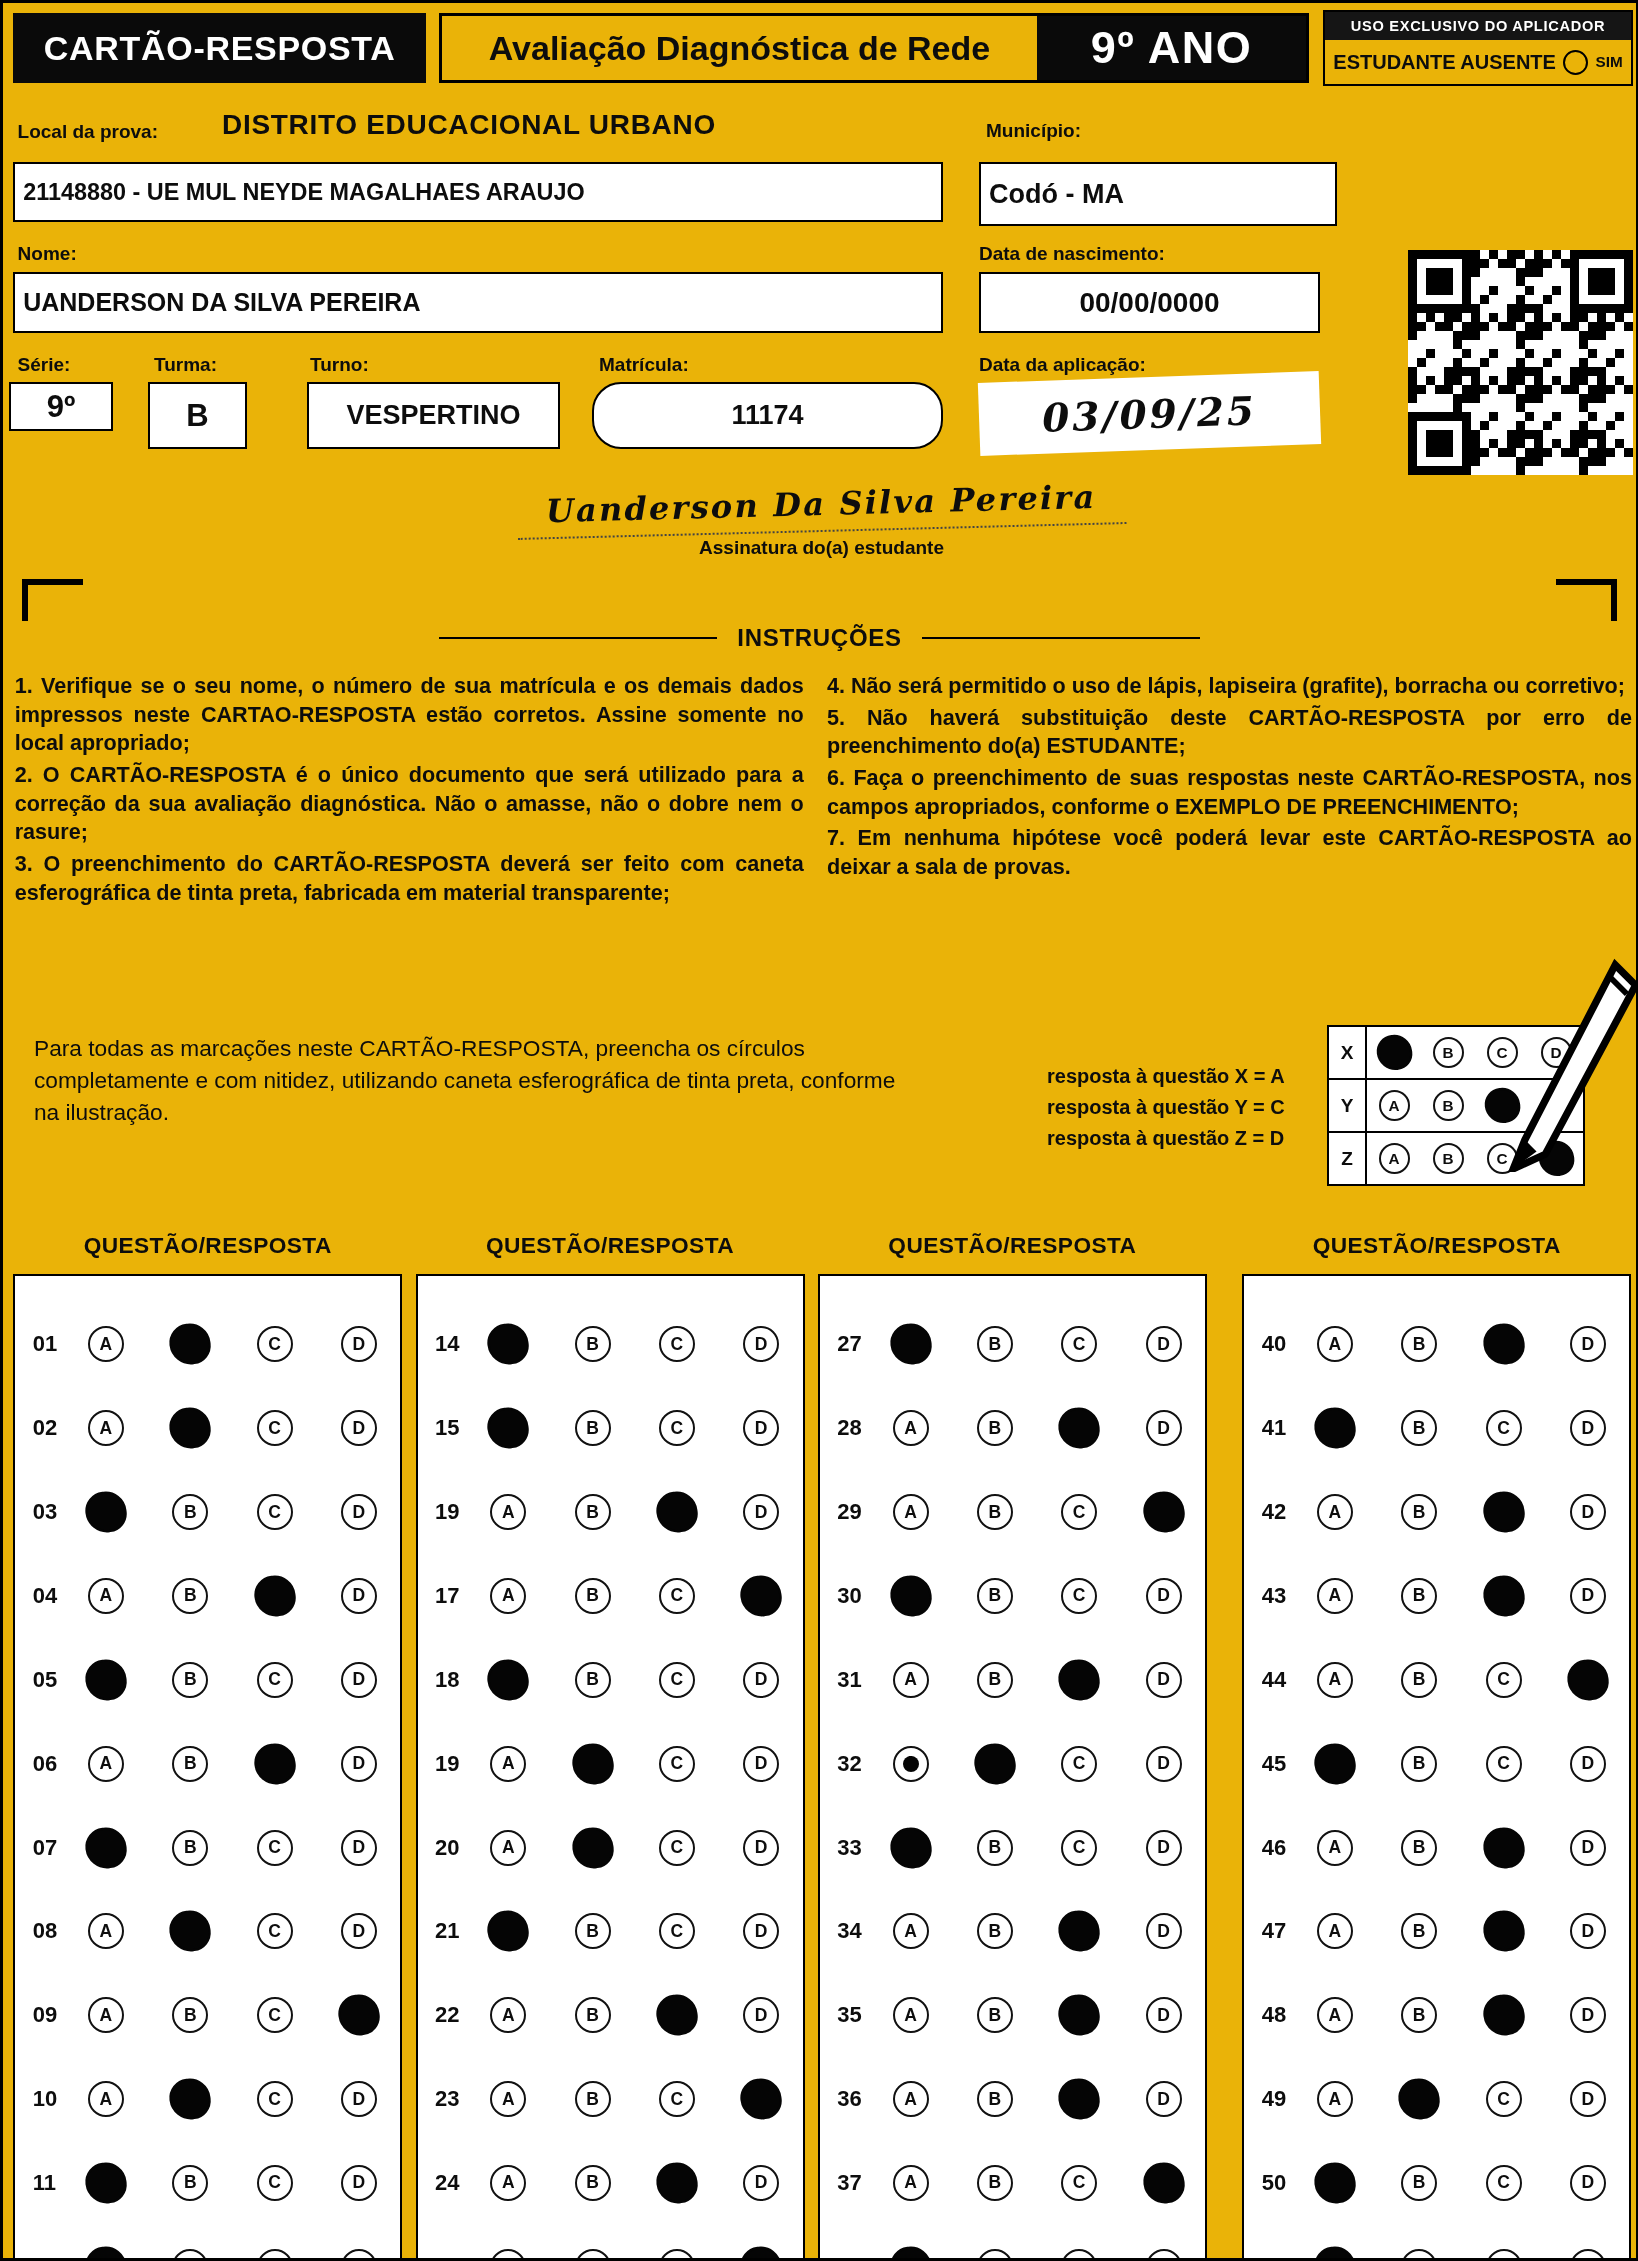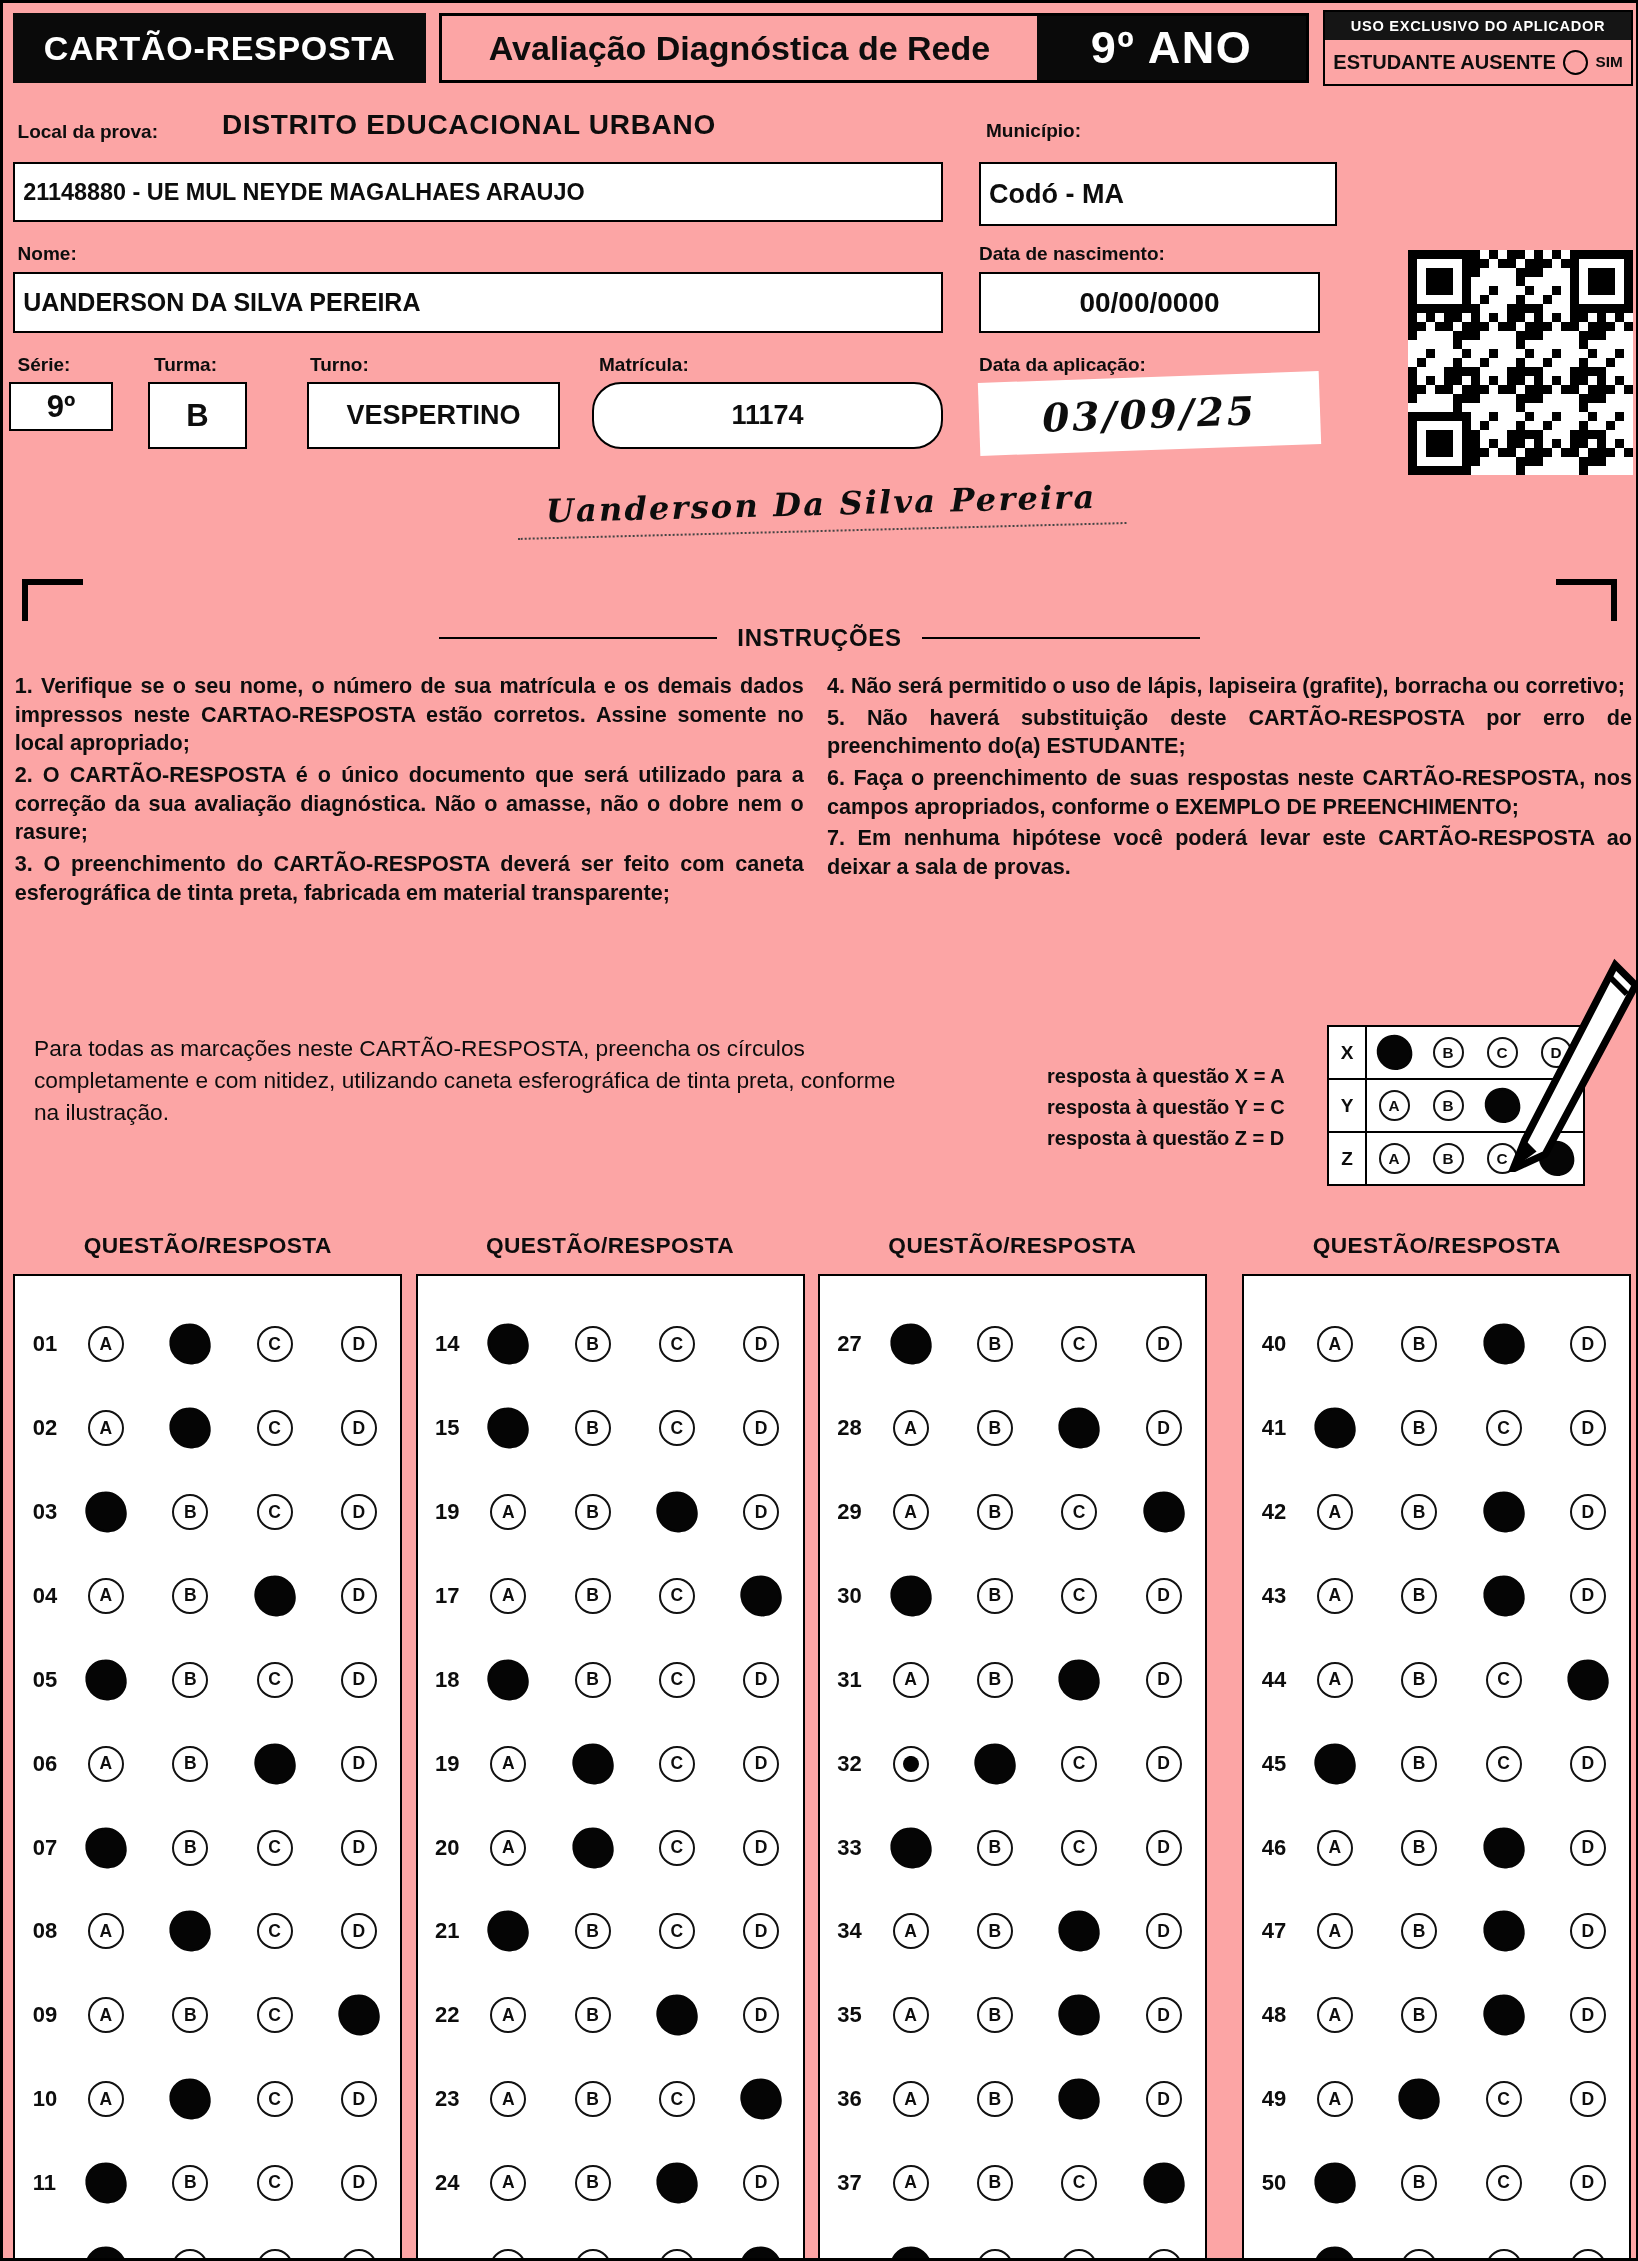--- a/index.html
+++ b/index.html
@@ -1,21 +1,21 @@
 <!DOCTYPE html>
 <html style="font-size:11.7px"><head>
 <meta charset="utf-8">
 <style>
   * { box-sizing: border-box; margin: 0; padding: 0; }
   html,body { background:#9a9a9a; }
   .page {
     position: relative;
     width: 1639px; height: 2261px;
     margin: 0 auto;
-    background: #fca5a5;
+    background: #eab308;
     border: 3.7px solid #000;
     font-family: "Liberation Sans", sans-serif;
     color: #0d0d0d;
     overflow: hidden;
   }
   
   .hdr-card {
     position:absolute; left:10.2px; top:10.2px; width:413px; height:70px;
     background:#0a0a0a; color:#fff; font-size:34px; font-weight:bold;
     display:flex; align-items:center; justify-content:center; letter-spacing:0.7px;
@@ -459,20 +459,21 @@
   <div class="flabel" style="left:976px; top:351px;">Data da aplicação:</div>
 
   <div class="fbox center" style="left:6px; top:379px; width:104px; height:49px; font-size:31px;">9º</div>
   <div class="fbox center" style="left:145px; top:379px; width:99px; height:67px; font-size:31px;">B</div>
   <div class="fbox center" style="left:304px; top:379px; width:253px; height:67px; font-size:27px;">VESPERTINO</div>
   <div class="fbox center" style="left:589px; top:379px; width:351px; height:67px; font-size:27px;border-radius:29px;">11174</div>
   <div class="fbox center handwrit date-hand" style="left:976px; top:374px; width:341px; height:73px; border:none;">03/09/25</div>
 
   <div class="sig-wrap">
     <span class="sig-name handwrit">Uanderson Da Silva Pereira</span>
+    <div class="sig-label">Assinatura do(a) estudante</div>
   </div>
 
   <div class="bracket left"></div>
   <div class="bracket right"></div>
 
   <div class="instr-head">
     <span class="line"></span>
     <span class="txt">INSTRUÇÕES</span>
     <span class="line"></span>
   </div>

